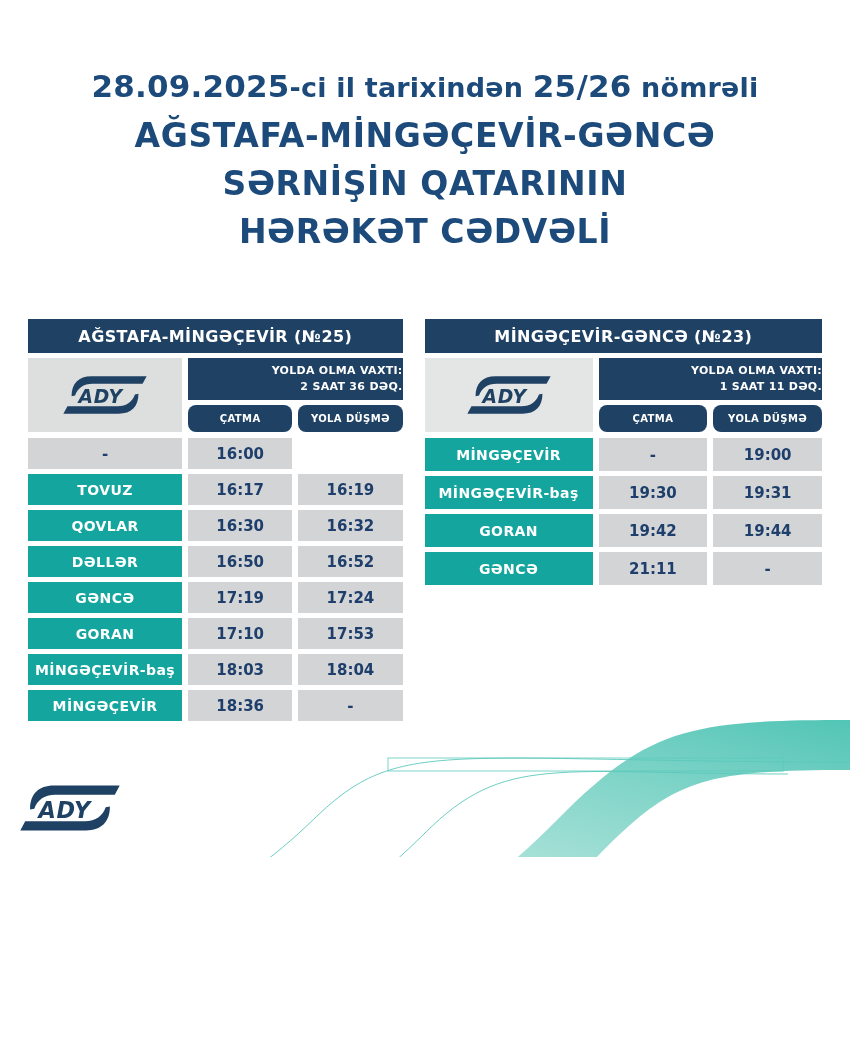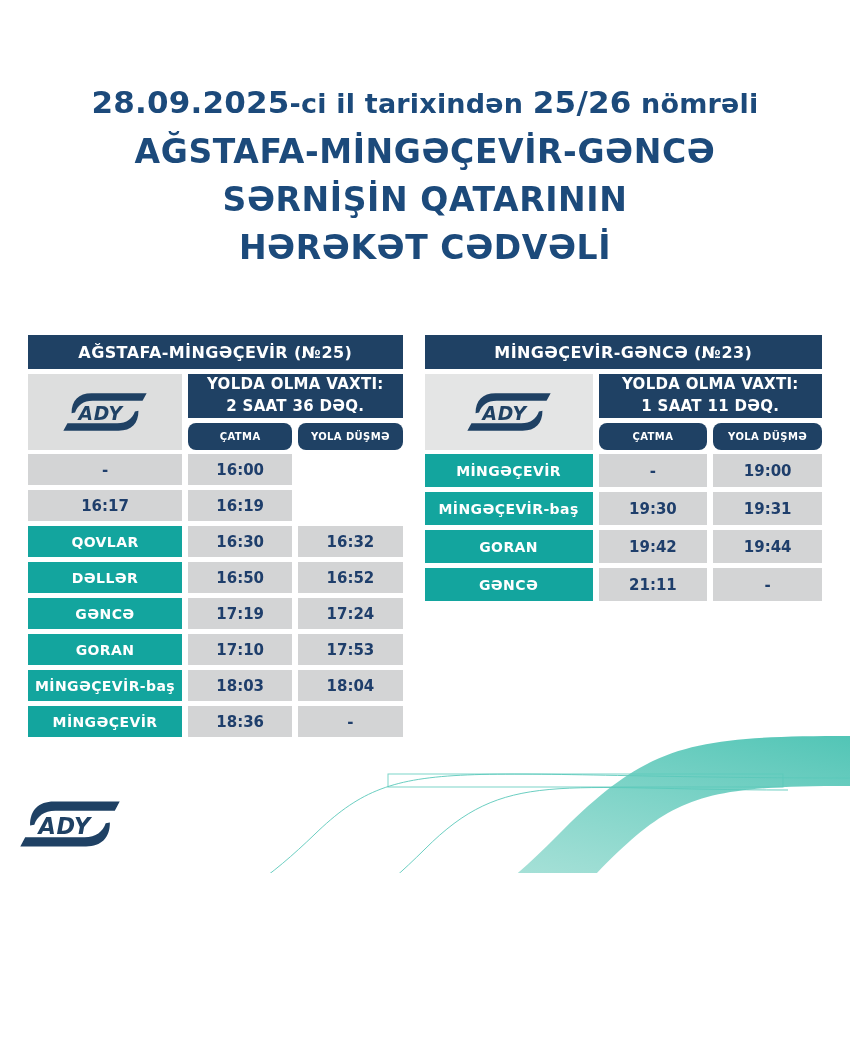--- a/index.html
+++ b/index.html
@@ -1,20 +1,20 @@
 <!DOCTYPE html>
 <html><head>
 <meta charset="utf-8">
 <style>
   * { margin:0; padding:0; box-sizing:border-box; }
   html,body { background:#ffffff; }
   .page {
     position:relative;
     width:850px; height:857px;
-    margin:16px auto;
+    margin:0 auto;
     background:#ffffff;
     overflow:hidden;
     font-family:"DejaVu Sans","Liberation Sans",sans-serif;
   }
 
   
   .title-block {
     padding-top:62px;
     text-align:center;
     color:#1C4A7B;
@@ -55,22 +55,22 @@
   .tt-logo-cell {
     background:#DDDEDE;
     display:flex; align-items:center; justify-content:center;
   }
   .tt-right .tt-logo-cell { background:#E4E5E5; }
   .tt-head-r { display:flex; flex-direction:column; gap:5px; }
   .tt-travel {
     flex:1;
     background:var(--navy);
     color:#fff;
-    display:flex; flex-direction:column; align-items:center; justify-content:center;
-    font-size:15px; font-weight:bold; line-height:1.45; letter-spacing:0.3px;
+    display:flex; flex-direction:column; align-items:flex-end; justify-content:center;
+    font-size:11px; font-weight:bold; line-height:1.45; letter-spacing:0.3px;
     text-align:center;
   }
   .tt-colheads {
     display:grid; grid-template-columns:1fr 1fr; gap:6px;
     height:27px;
   }
   .tt-colhead {
     background:var(--navy); color:#fff;
     display:flex; align-items:center; justify-content:center;
     font-size:10px; font-weight:bold; letter-spacing:0.4px;border-radius:8px;
@@ -142,20 +142,21 @@
             <div class="tt-colhead">YOLA DÜŞMƏ</div>
           </div>
         </div>
       </div>
       <div class="tt-body">
         <div class="tt-row">
             <div class="tm">-</div>
             <div class="tm">16:00</div>
           </div>
         <div class="tt-row">
+            <div class="st">TOVUZ</div>
             <div class="tm">16:17</div>
             <div class="tm">16:19</div>
           </div>
         <div class="tt-row">
             <div class="st">QOVLAR</div>
             <div class="tm">16:30</div>
             <div class="tm">16:32</div>
           </div>
         <div class="tt-row">
             <div class="st">DƏLLƏR</div>

